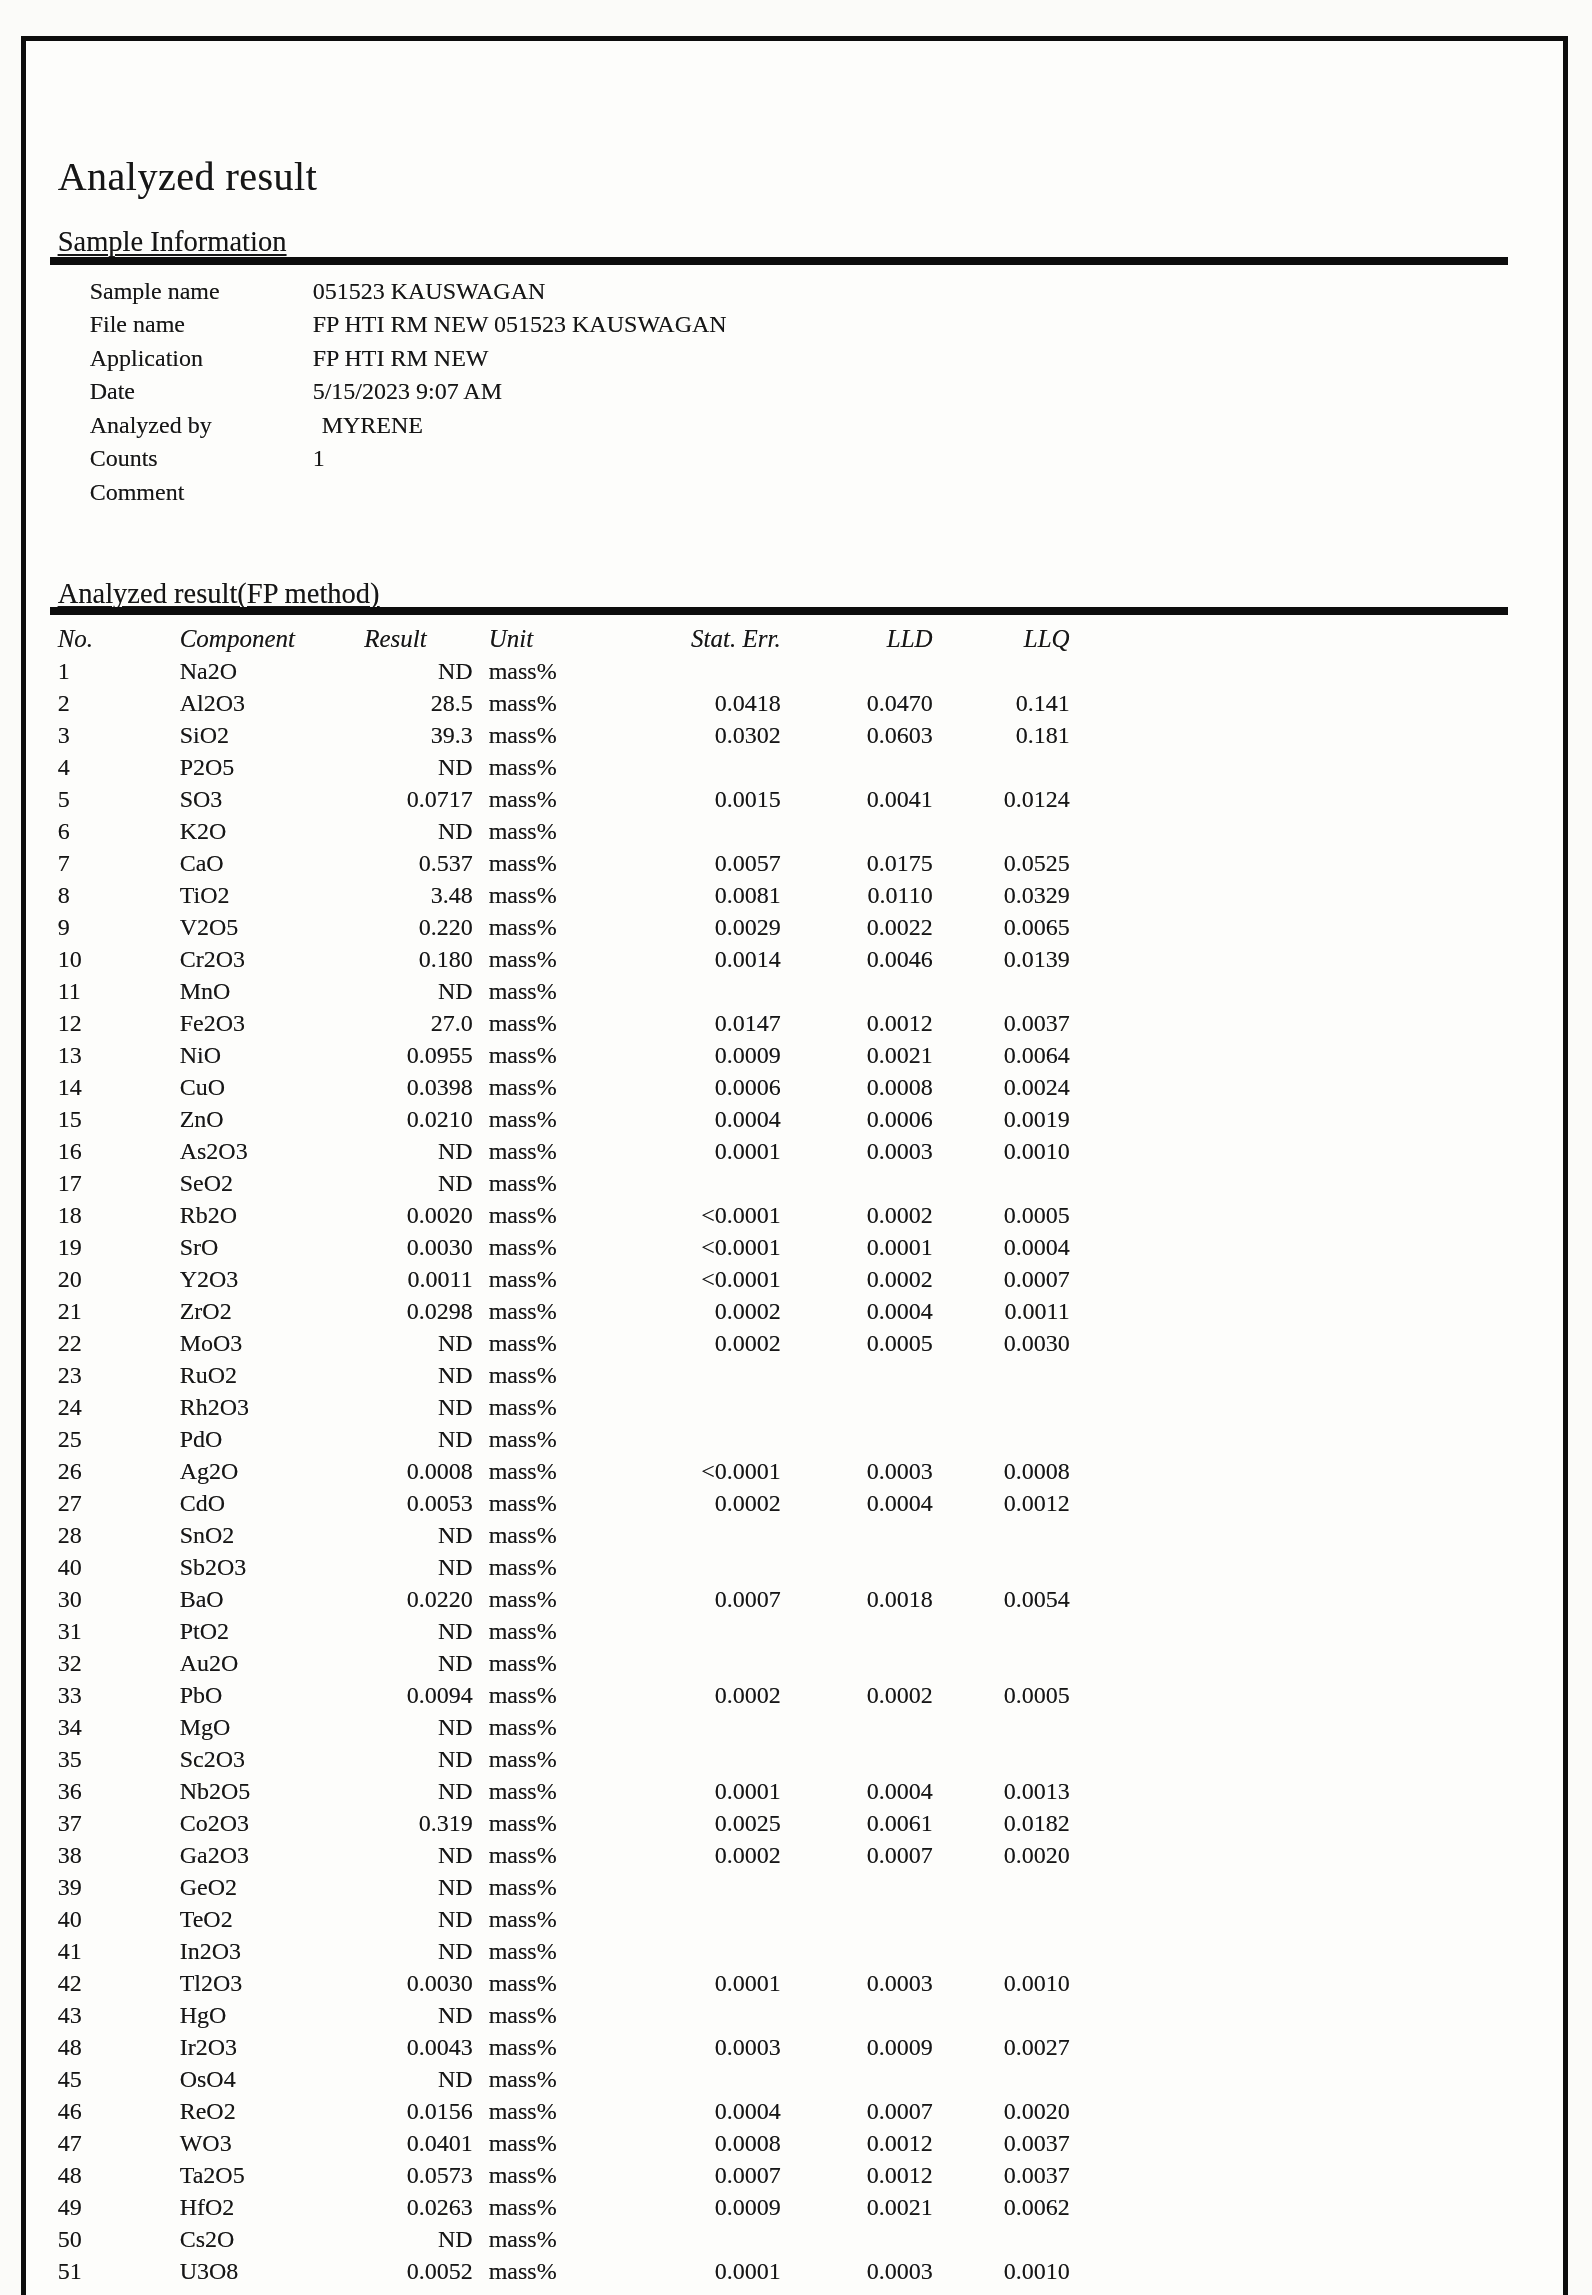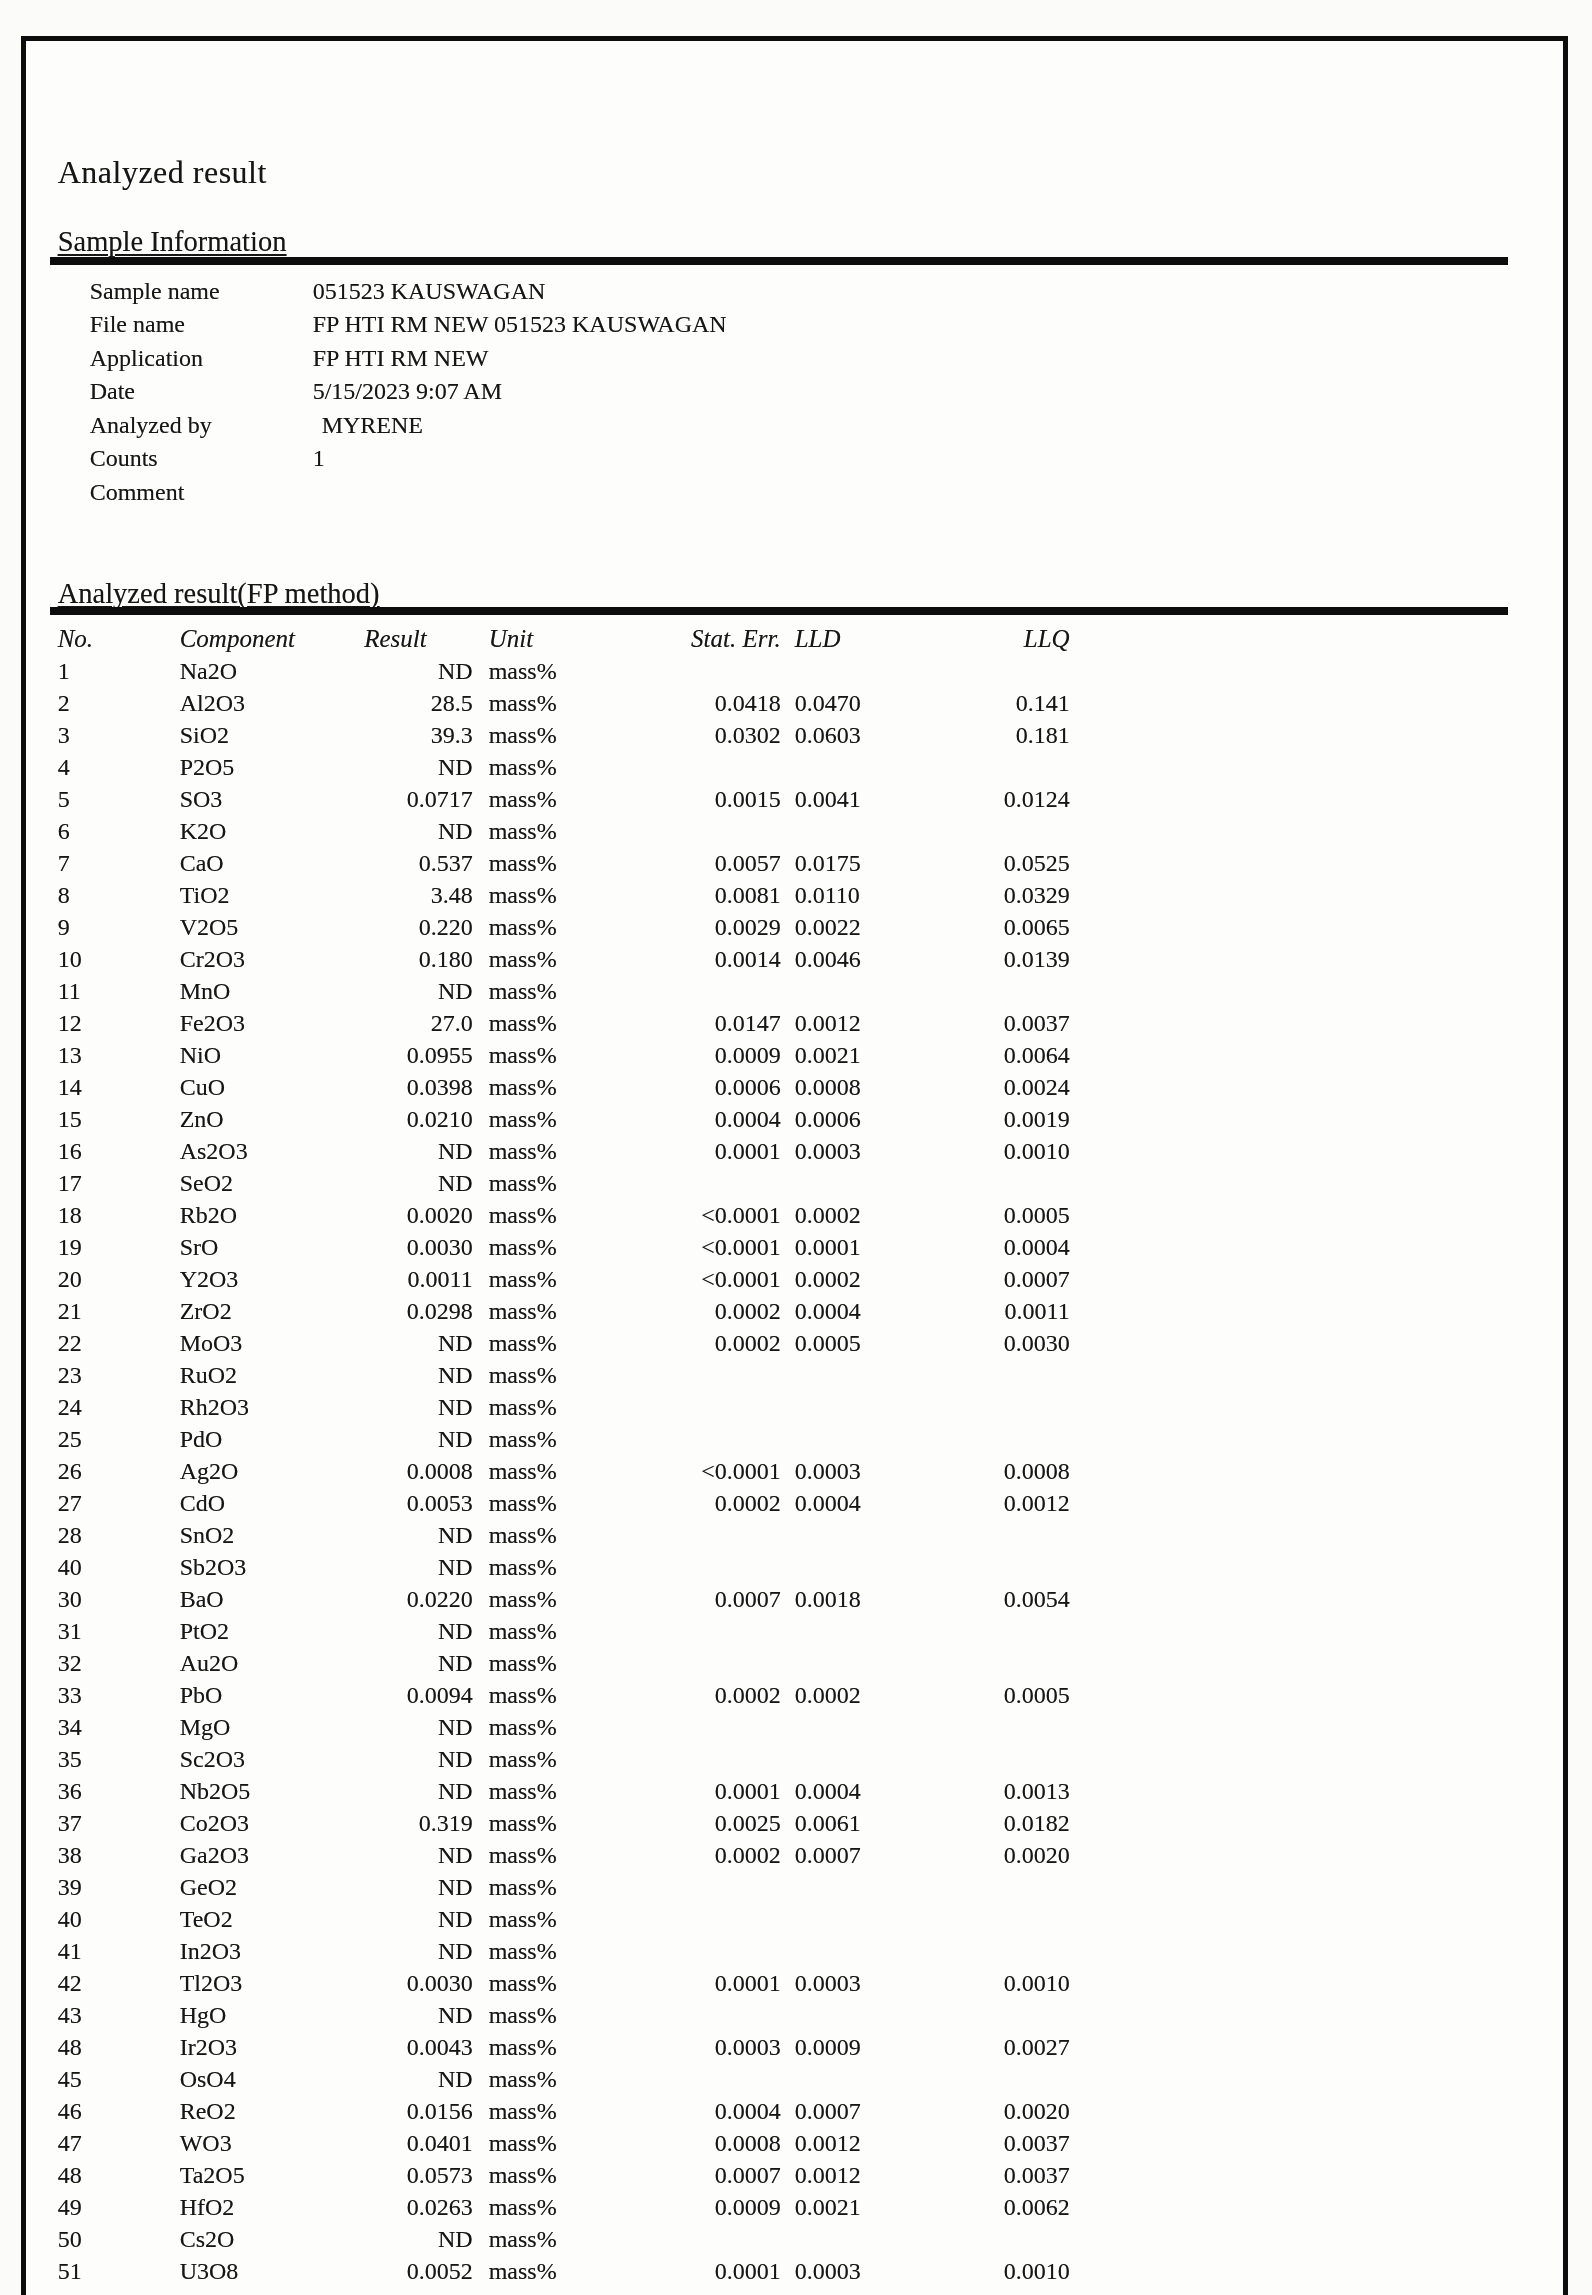--- a/index.html
+++ b/index.html
@@ -16,21 +16,21 @@
   .frame {
     position: absolute;
     left: 20.7px; top: 36px;
     width: 1537px; height: 2452px;
     border: 5px solid #0d0d0d;
     background: #fdfdfb;
   }
   .abs { position: absolute; }
   .doc-title {
     left: 32px; top: 115px;
-    font-size: 32px; line-height: 1.05;
+    font-size: 40px; line-height: 1.05;
     letter-spacing: 0.5px;
   }
   .section-heading {
     font-size: 28.5px; line-height: 1.0;
     text-decoration: underline;
     text-decoration-thickness: 1.8px;
     text-underline-offset: 3.2px;
   }
   .h-sample { left: 32px; top: 187px; }
   .h-results { left: 32px; top: 539px; }
@@ -47,21 +47,21 @@
   .thead, .tr { position: absolute; left: 0; width: 1529px; height: 32px; }
   .thead { top: 582px; font-size: 25px; line-height: 32px; font-style: italic; }
   .rows  { position: absolute; left: 0; top: 614px; width: 1529px; }
   .tr { position: relative; height: 32px; font-size: 24px; line-height: 32px; }
   .td, .th { position: absolute; box-sizing: border-box; white-space: nowrap; }
   .c-no   { left: 32px;   width: 92px; text-align: left;  }
   .c-comp { left: 154px;  width: 239px; text-align: left;  }
   .c-res  { left: 250px;  width: 197px; text-align: right; }
   .c-unit { left: 463px; width: 115px; text-align: left;  }
   .c-se   { left: 571px; width: 184px; text-align: right; }
-  .c-lld  { left: 769px; width: 138px; text-align: left; }
+  .c-lld  { left: 769px; width: 138px; text-align: right; }
   .c-llq  { left: 911px; width: 133px; text-align: right; }
   .th.c-res { padding-right: 46px; }
 </style>
 </head>
 <body>
 
 <div class="page">
   <div class="frame">
 
     <div class="abs doc-title">Analyzed result</div>

